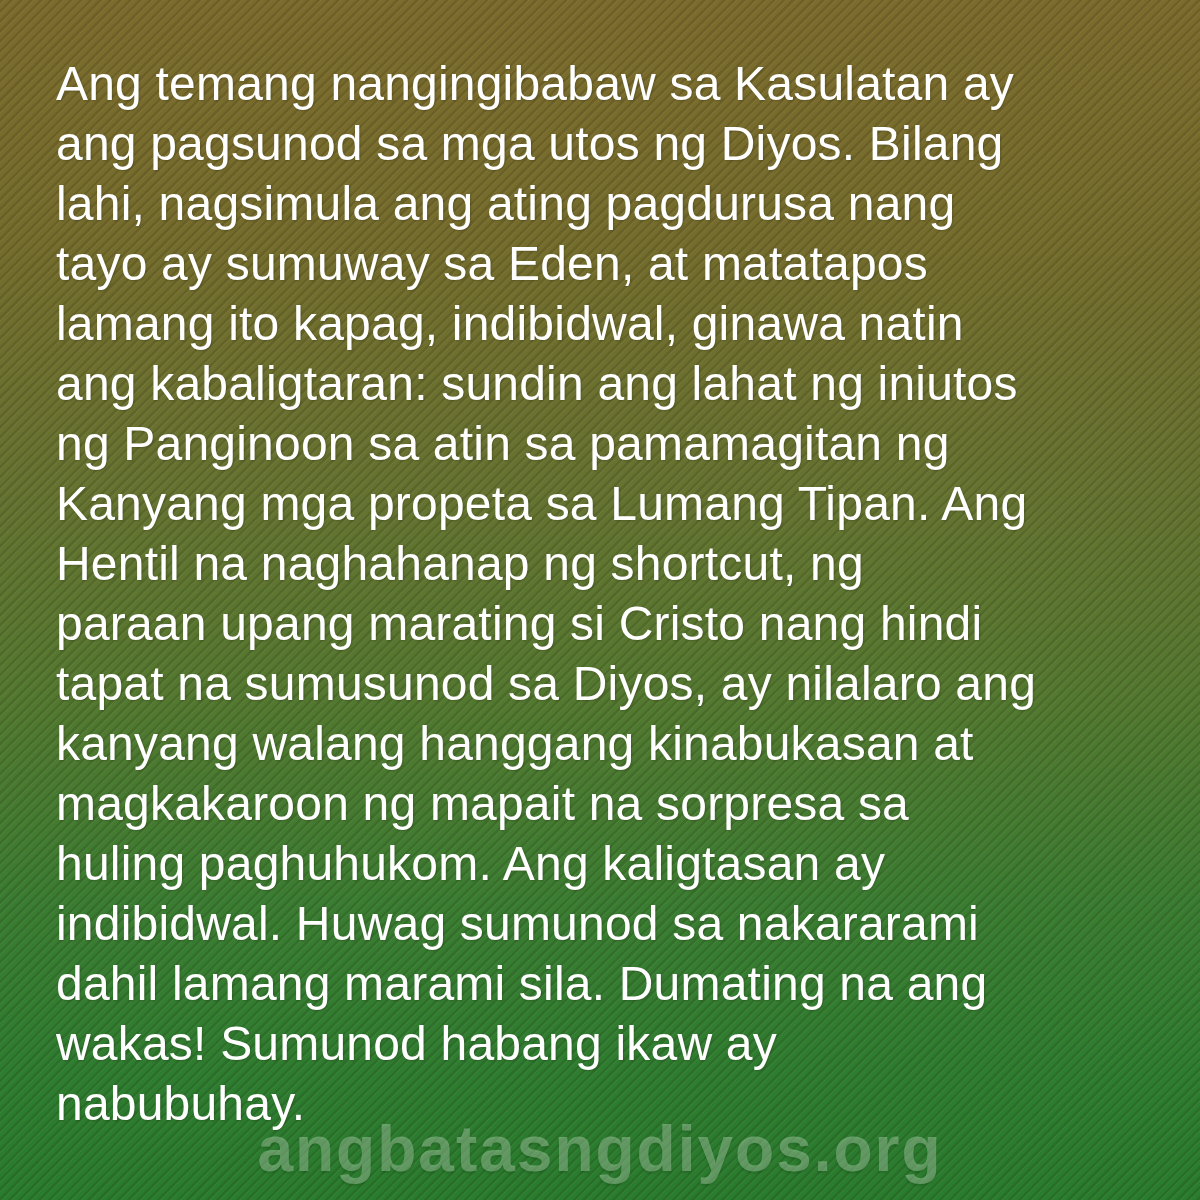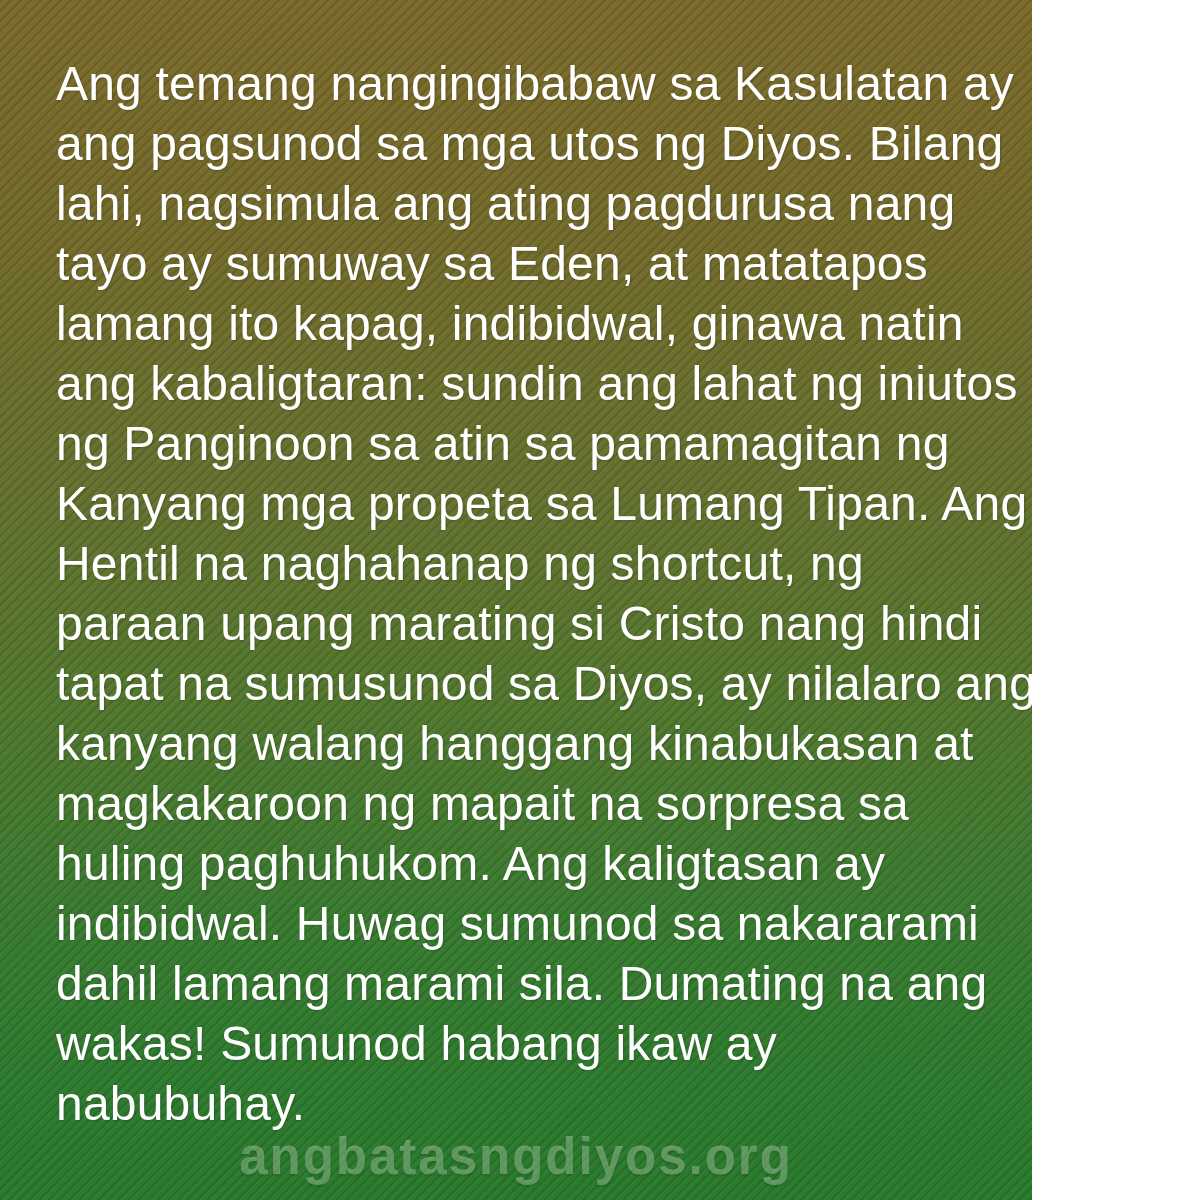--- a/index.html
+++ b/index.html
@@ -4,21 +4,21 @@
 <style>
   html, body {
     margin: 0;
     padding: 0;
     width: 1200px;
     height: 1200px;
     overflow: hidden;
   }
   .canvas {
     position: relative;
-    width: 1032px;
+    width: 1200px;
     height: 1200px;
     overflow: hidden;
     
     background-image:
       repeating-linear-gradient(
         135deg,
         rgba(25, 20, 5, 0.13) 0px,
         rgba(25, 20, 5, 0.13) 2px,
         rgba(255, 255, 255, 0.045) 3px,
         rgba(255, 255, 255, 0.0) 4.5px,
@@ -50,21 +50,21 @@
     text-shadow: 1px 1px 2px rgba(35, 35, 15, 0.28);
   }
   .watermark {
     position: absolute;
     left: 0;
     right: 0;
     bottom: 14px;
     text-align: center;
     font-family: "Liberation Sans", "DejaVu Sans", sans-serif;
     font-weight: bold;
-    font-size: 51px;
+    font-size: 64px;
     letter-spacing: 2px;
     color: rgba(225, 243, 222, 0.33);
     text-shadow: 0 2px 2px rgba(0, 45, 0, 0.18);
   }
 </style>
 </head>
 <body>
 
 <div class="canvas">
   <div class="quote">Ang temang nangingibabaw sa Kasulatan ay

